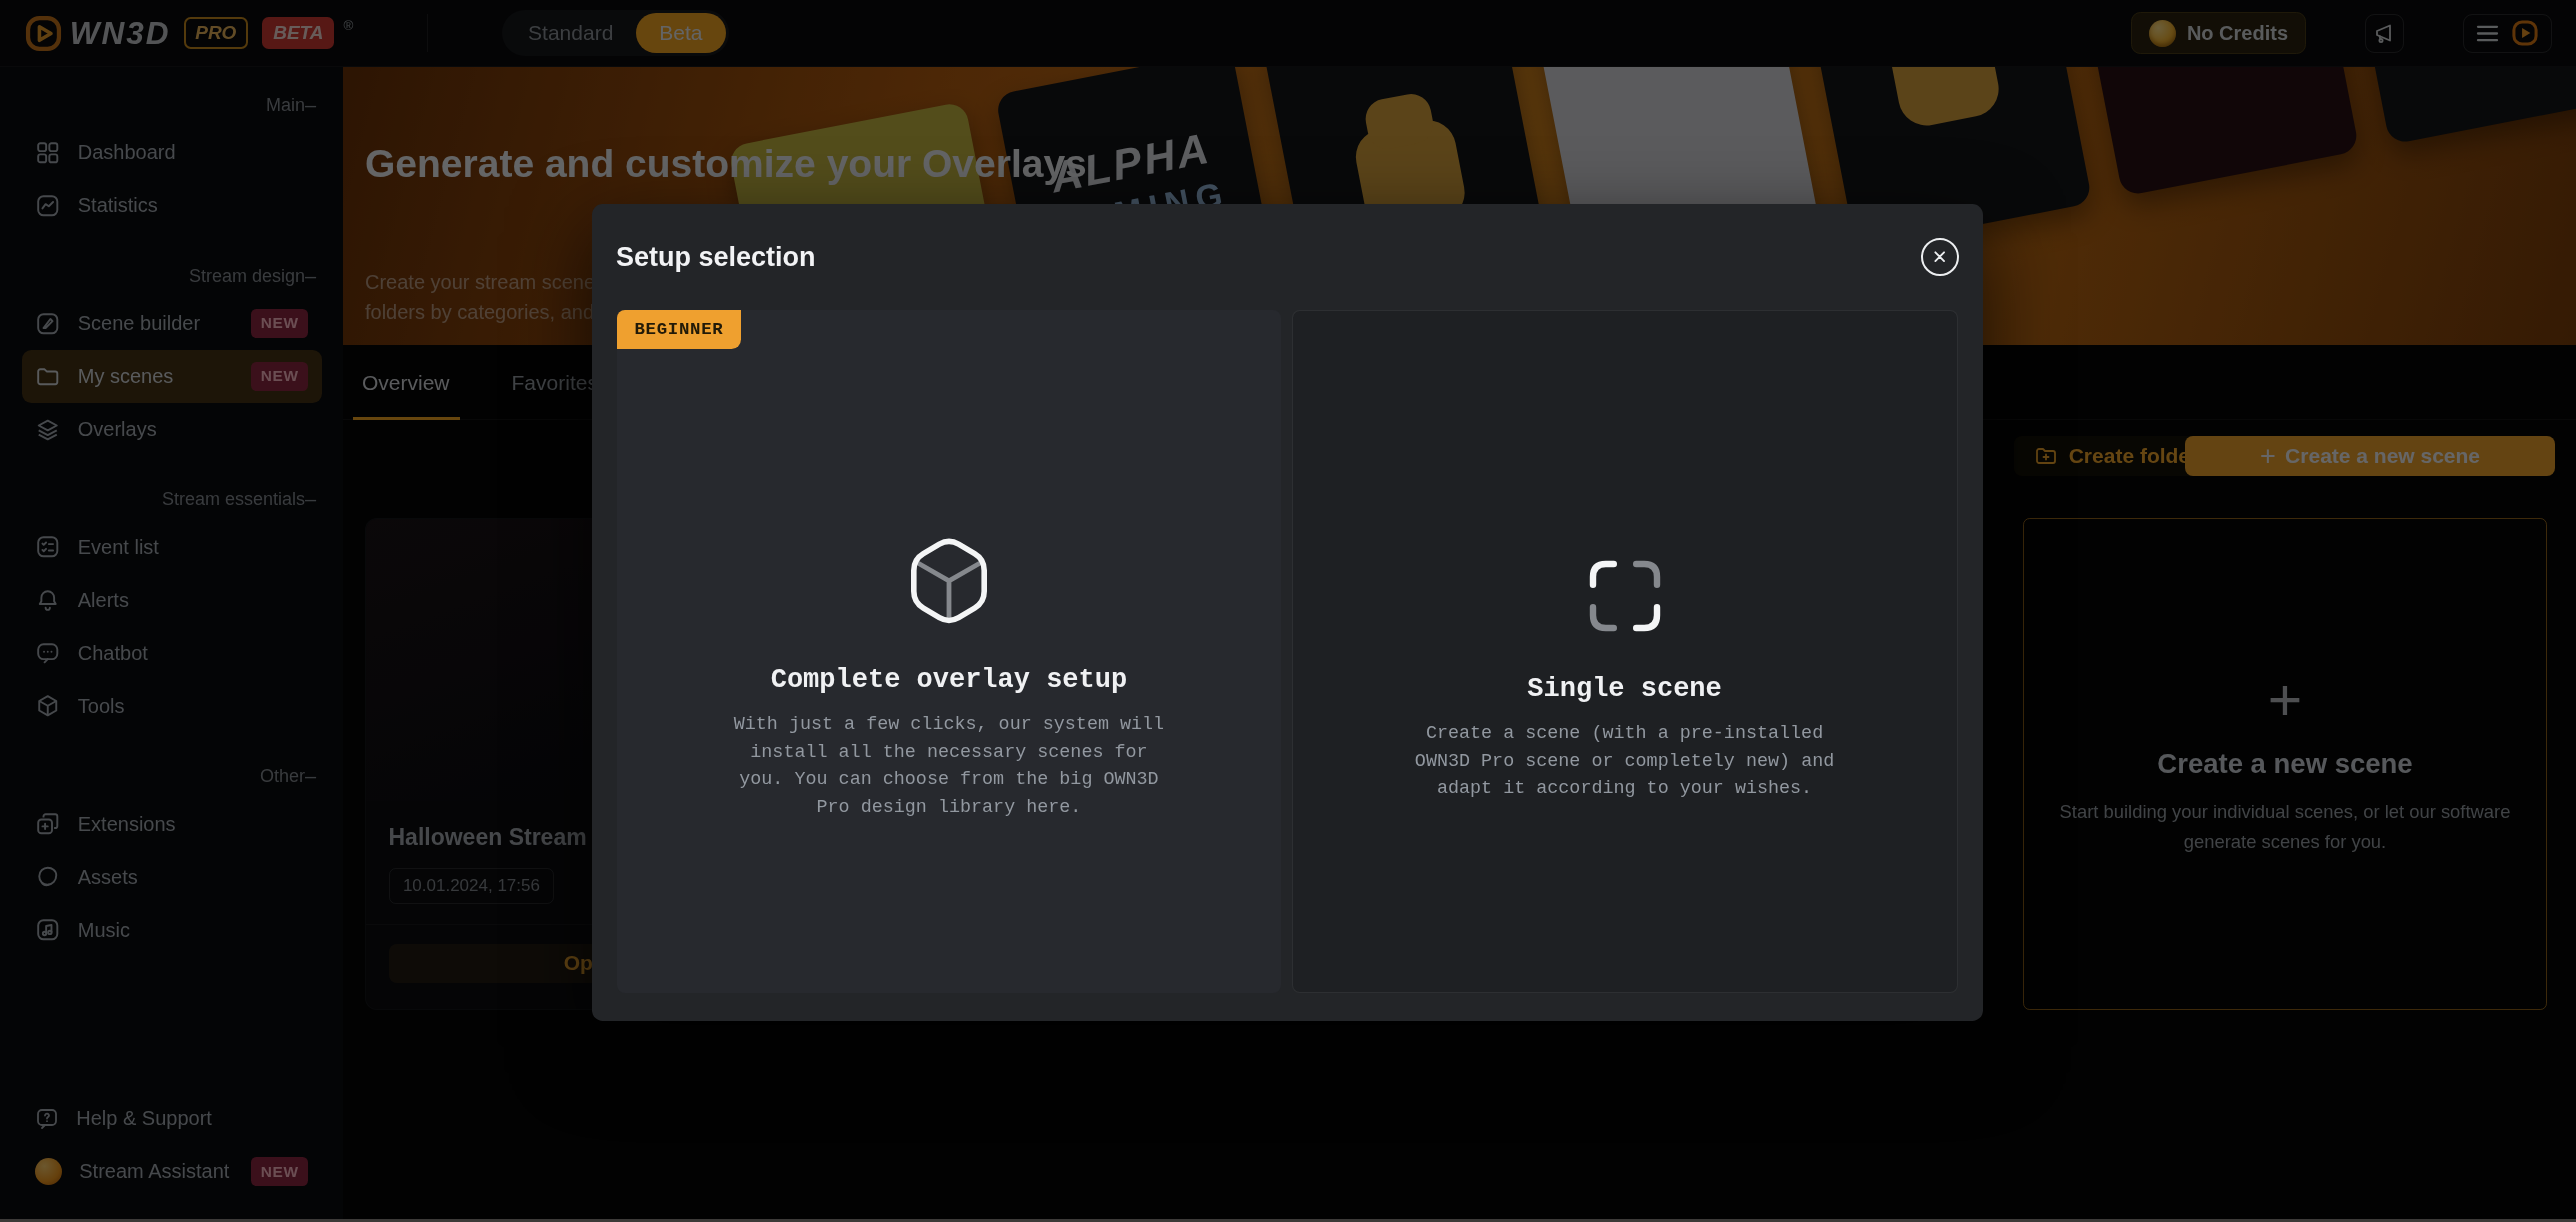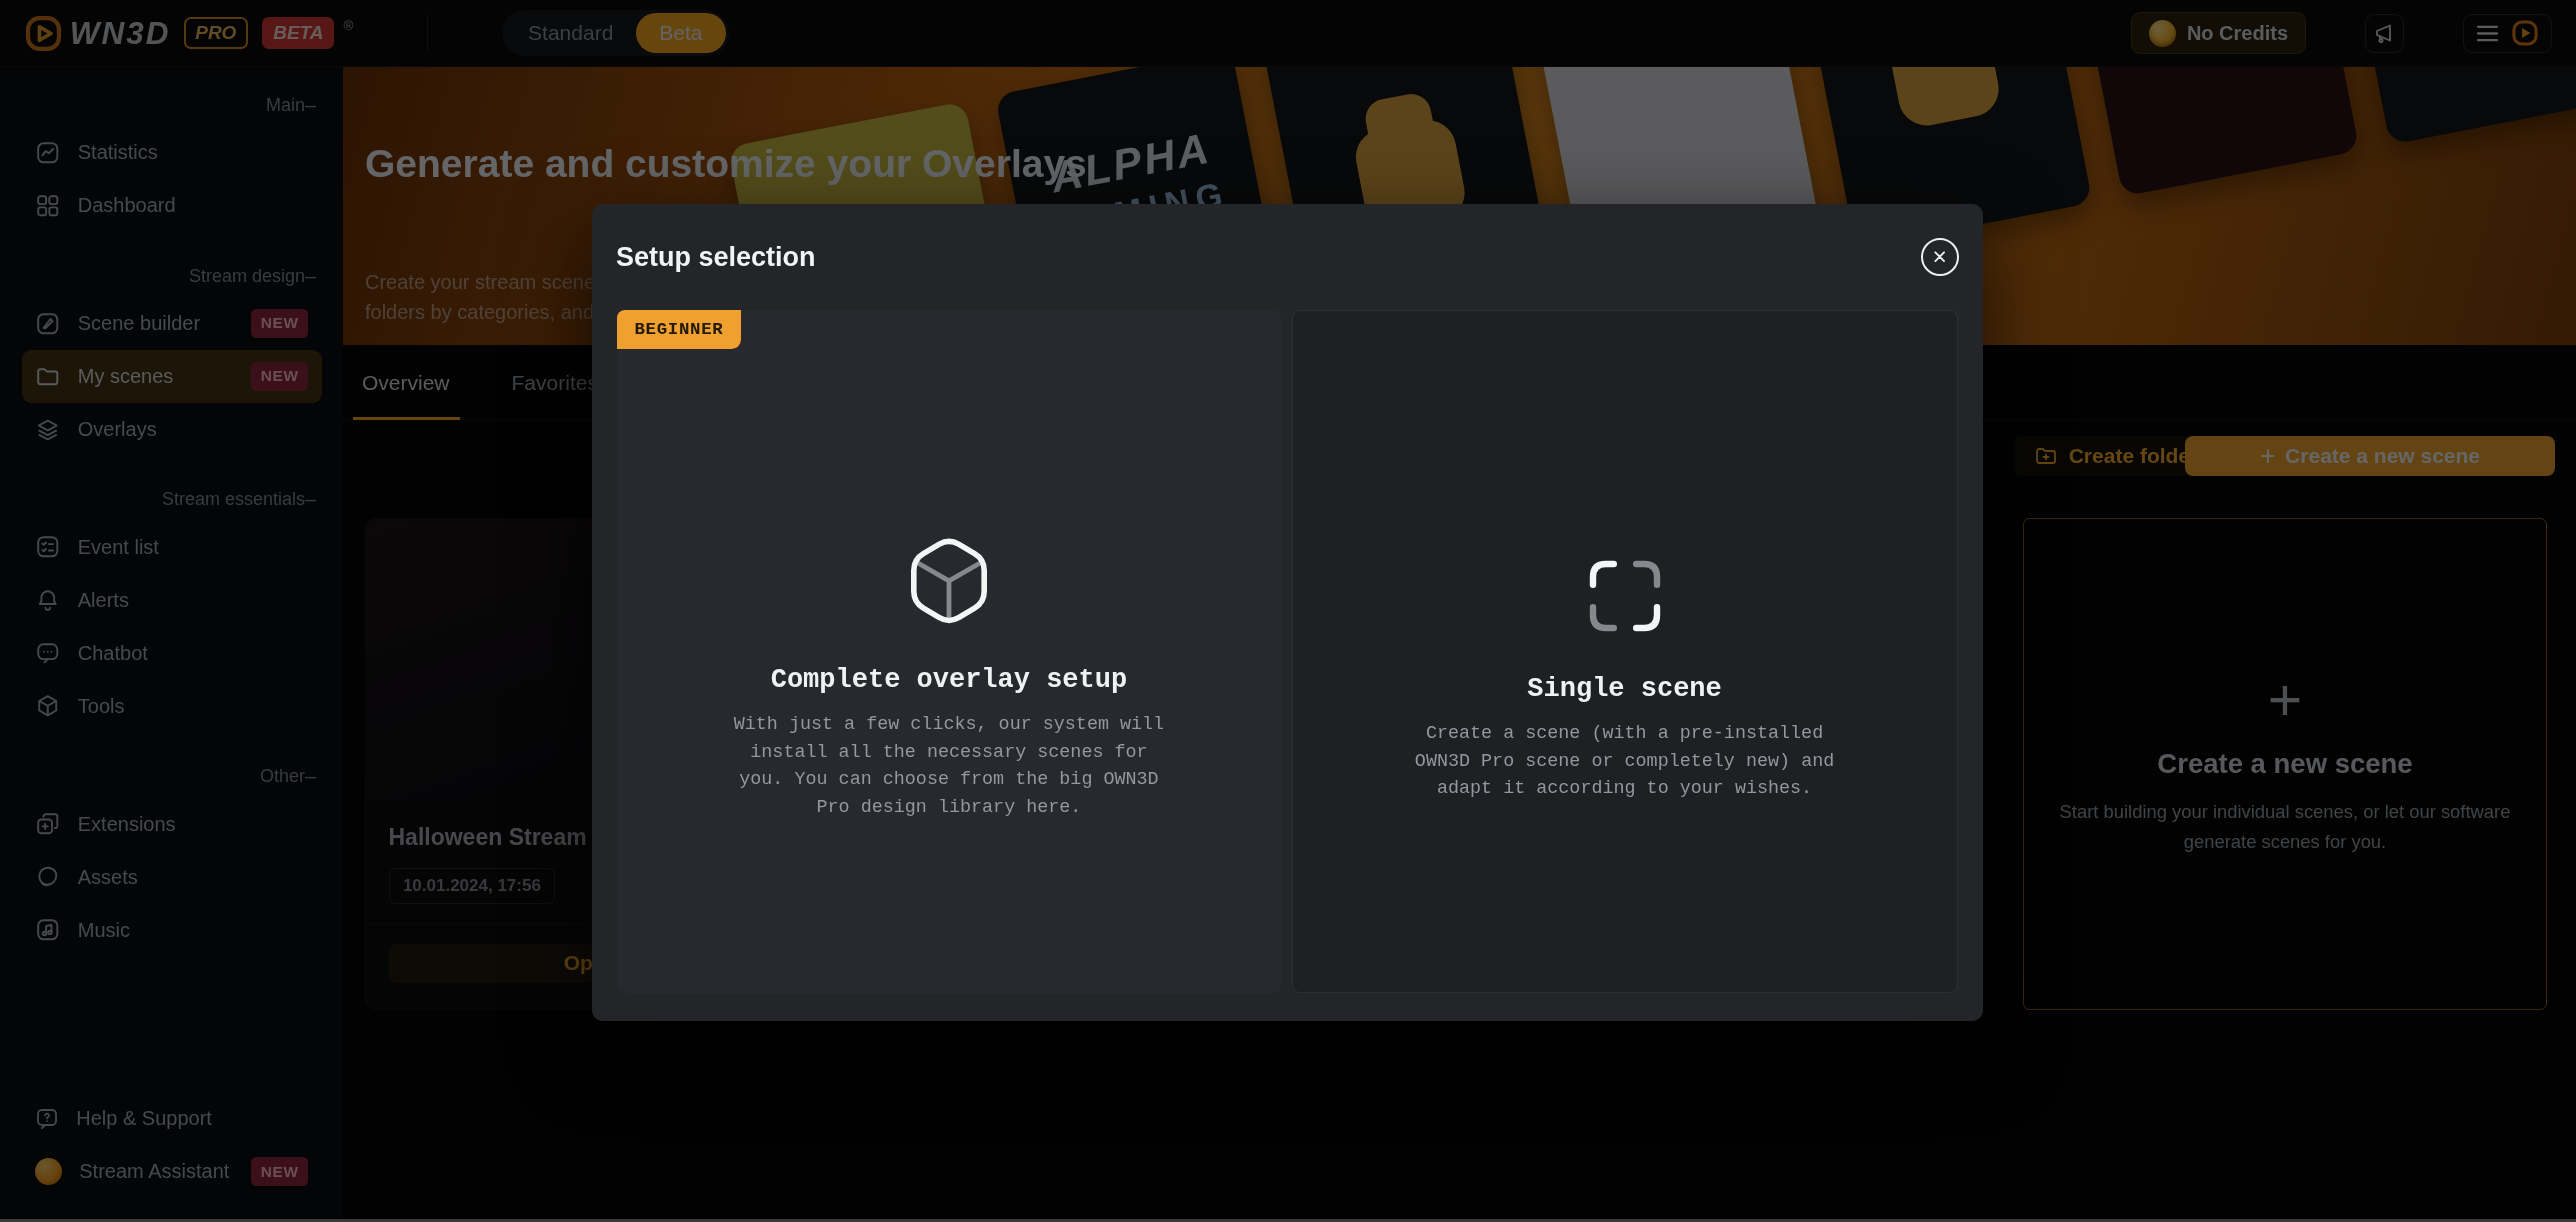--- a/index.html
+++ b/index.html
@@ -88,21 +88,21 @@
     background:#eea32d;color:#f3f4f6;font-size:21px;font-weight:600;display:flex;align-items:center;
     justify-content:center;gap:9.4px;cursor:pointer;}
   .btn-primary .plus{font-size:27px;font-weight:400;line-height:0;}
   
   .content{position:relative;height:724px;}
   .scene-card{position:absolute;left:21.5px;top:12px;width:452px;height:492px;background:#0c0d10;
     border:1.3px solid rgba(255,255,255,0.04);border-radius:12px;overflow:hidden;}
   .scene-thumb{height:282px;background:linear-gradient(160deg,#1b1317 0%,#0c0d10 80%);}
   .scene-title{margin:23px 23px 0;font-size:23px;font-weight:600;color:#a7acb2;}
   .scene-chip{display:inline-block;margin:17.4px 0 0 23px;border:1.3px solid rgba(255,255,255,0.12);
-    border-radius:6.7px;padding:6.7px 13.4px;color:#84898f;font-size:17px;font-weight:bold;}
+    border-radius:6.7px;padding:6.7px 13.4px;color:#84898f;font-size:17px;}
   .scene-divider{margin-top:20px;border-top:1.3px solid rgba(255,255,255,0.05);}
   .btn-open{margin:19px 23px 0;height:39px;background:rgba(245,166,35,0.10);border-radius:8px;
     color:#f0a62f;font-size:21px;font-weight:600;display:flex;align-items:center;justify-content:center;cursor:pointer;}
   .empty-panel{position:absolute;left:1680px;top:12px;width:524px;height:492px;
     border:1.3px solid rgba(240,160,40,0.6);border-radius:6.7px;display:flex;flex-direction:column;
     align-items:center;justify-content:center;text-align:center;cursor:pointer;}
   .empty-plus{font-size:59px;font-weight:300;color:#b9bdc2;line-height:1;}
   .empty-title{margin-top:17.4px;font-size:27.5px;font-weight:700;color:#cdd2d8;}
   .empty-desc{margin-top:17.4px;width:496px;font-size:18.4px;line-height:30px;color:#9aa0a6;}
   .bottom-strip{position:absolute;left:0;right:0;bottom:0;height:3.4px;background:#8f8a85;z-index:3;}
@@ -172,33 +172,33 @@
 
   <div class="sidebar">
 
     <div class="side-section">
       <div class="side-header">
         <span>Main</span>
         <span class="side-minus">–</span>
       </div>
       <div class="side-item">
         <svg width="25.5" height="25.5" viewBox="0 0 24 24" fill="none" stroke="#a8afb6" stroke-width="1.8">
-          <rect x="3" y="3" width="18" height="18" rx="5"></rect>
-          <path d="M7 14.5 L10 10.5 L13 12.5 L17 8.5" stroke-linecap="round" stroke-linejoin="round"></path>
-        </svg>
-        <span>Statistics</span>
-      </div>
-      <div class="side-item">
-        <svg width="25.5" height="25.5" viewBox="0 0 24 24" fill="none" stroke="#a8afb6" stroke-width="1.8">
           <rect x="3" y="3" width="7.5" height="7.5" rx="2"></rect>
             <rect x="13.5" y="3" width="7.5" height="7.5" rx="2"></rect>
           <rect x="3" y="13.5" width="7.5" height="7.5" rx="2"></rect>
             <rect x="13.5" y="13.5" width="7.5" height="7.5" rx="2"></rect>
         </svg>
         <span>Dashboard</span>
+      </div>
+      <div class="side-item">
+        <svg width="25.5" height="25.5" viewBox="0 0 24 24" fill="none" stroke="#a8afb6" stroke-width="1.8">
+          <rect x="3" y="3" width="18" height="18" rx="5"></rect>
+          <path d="M7 14.5 L10 10.5 L13 12.5 L17 8.5" stroke-linecap="round" stroke-linejoin="round"></path>
+        </svg>
+        <span>Statistics</span>
       </div>
     </div>
 
     <div class="side-section">
       <div class="side-header">
         <span>Stream design</span>
         <span class="side-minus">–</span>
       </div>
       <div class="side-item">
         <svg width="25.5" height="25.5" viewBox="0 0 24 24" fill="none" stroke="#a8afb6" stroke-width="1.8">

